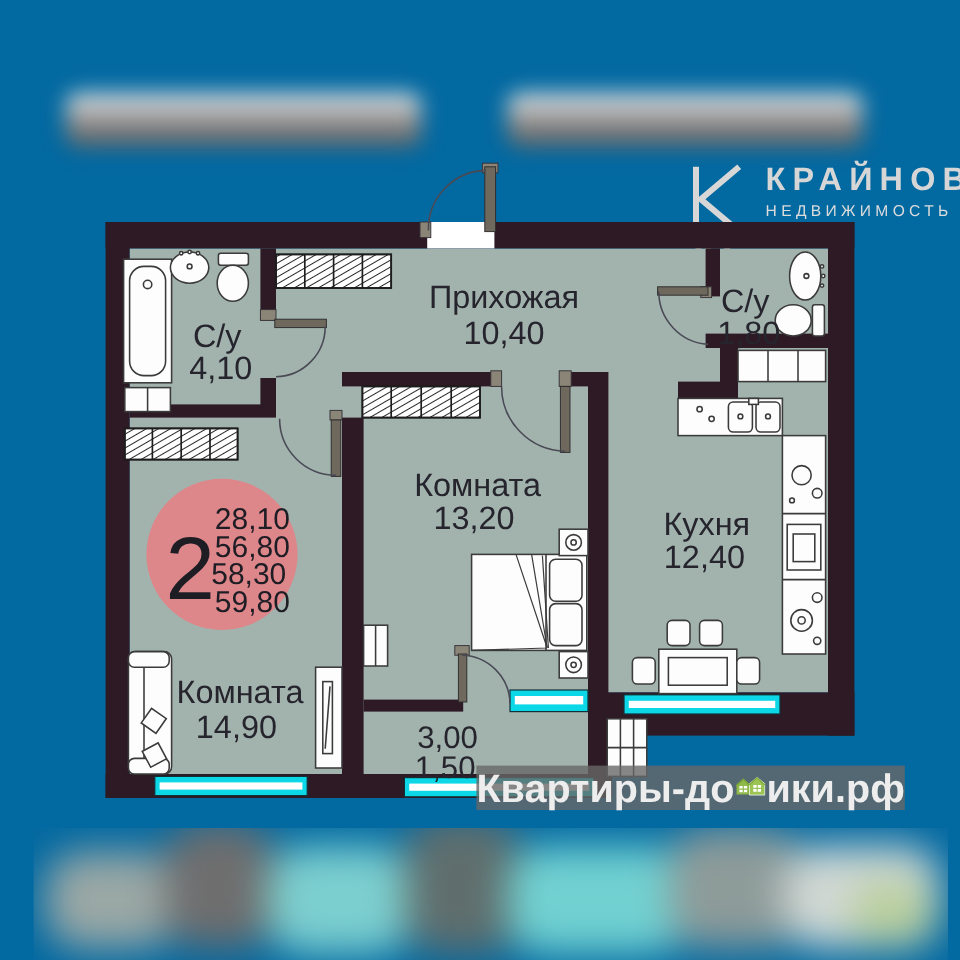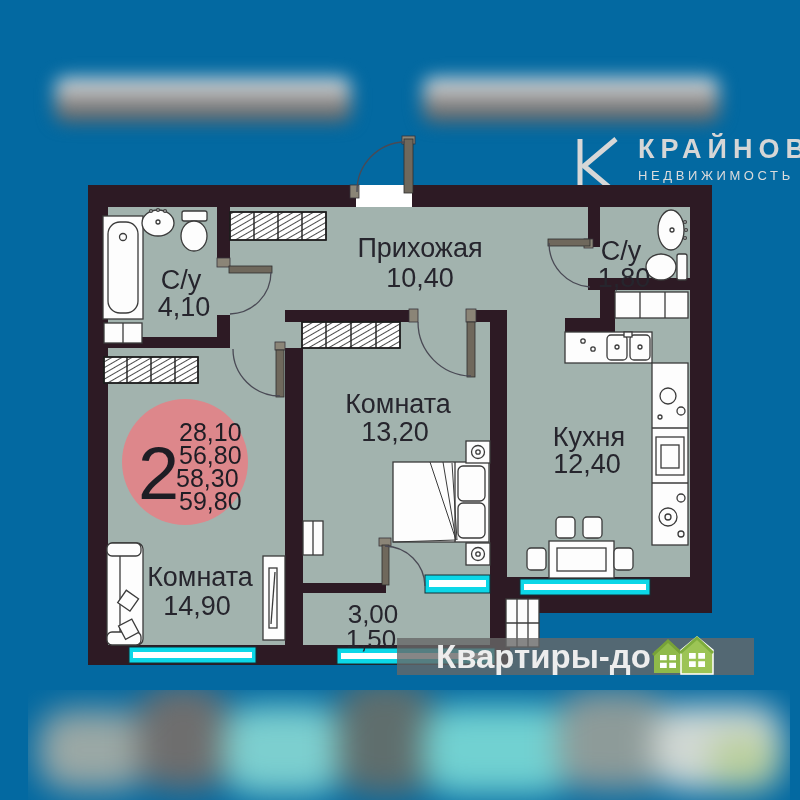--- a/index.html
+++ b/index.html
@@ -336,20 +336,21 @@
         <line x1="8" y1="26.5" x2="24" y2="26.5" stroke="#8fba4a" stroke-width="2.5"></line>
       </g>
       <g>
         <polygon points="29,39 29,15 45,2 61,15 61,39" fill="#9cc455" stroke="#ffffff" stroke-width="1.5"></polygon>
         <polygon points="27,17 45,1 62,17 60,19 45,5 29,19" fill="#7fae3e"></polygon>
         <rect x="37" y="18" width="16" height="14" fill="#ffffff"></rect>
         <line x1="45" y1="18" x2="45" y2="32" stroke="#9cc455" stroke-width="2.5"></line>
         <line x1="37" y1="25" x2="53" y2="25" stroke="#9cc455" stroke-width="2.5"></line>
       </g>
     </svg>
+    <span class="wm-text">ики.рф</span>
   </div>
 
   <div class="bottom-blur">
     <div class="blobs">
       <div class="blob" style="left:30px;top:40px;width:110px;height:80px;background:#9aa8a5;"></div>
       <div class="blob" style="left:130px;top:15px;width:90px;height:105px;background:#6e6e6e;"></div>
       <div class="blob" style="left:215px;top:35px;width:120px;height:90px;background:#7ccfcf;"></div>
       <div class="blob" style="left:330px;top:10px;width:95px;height:115px;background:#5f6e6d;"></div>
       <div class="blob" style="left:415px;top:35px;width:150px;height:90px;background:#71d1d1;"></div>
       <div class="blob" style="left:550px;top:20px;width:110px;height:100px;background:#8d9b99;"></div>

